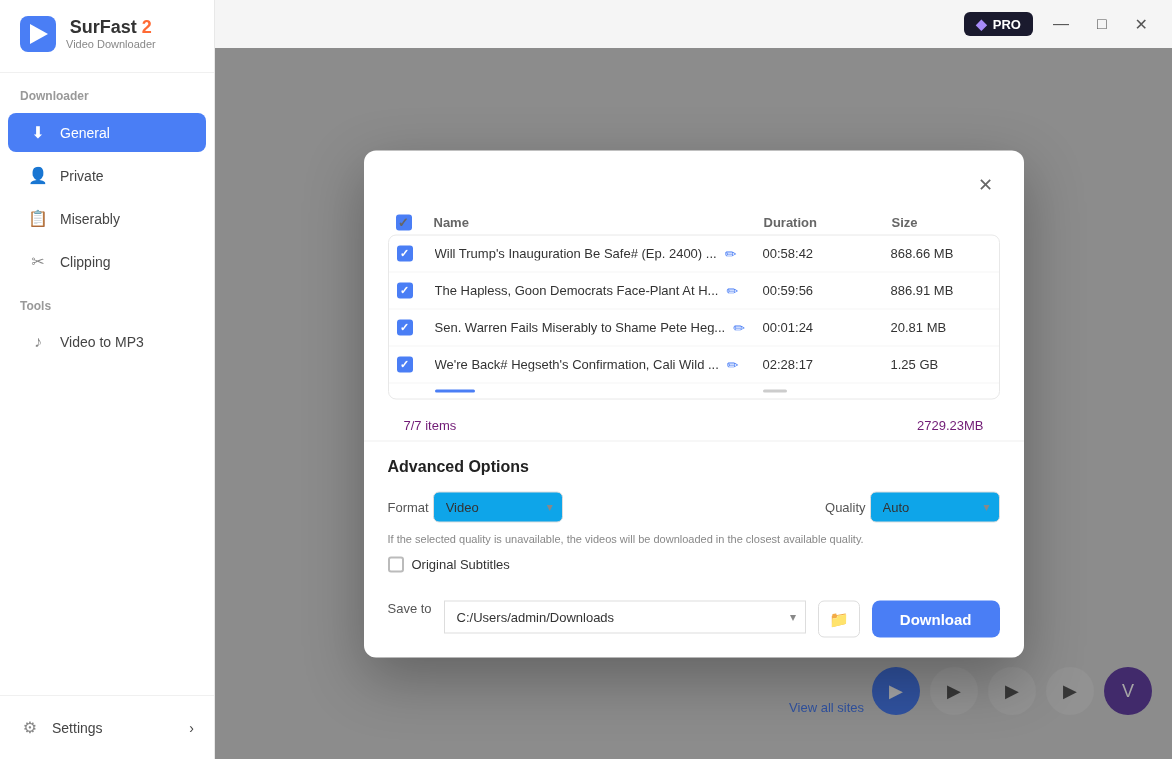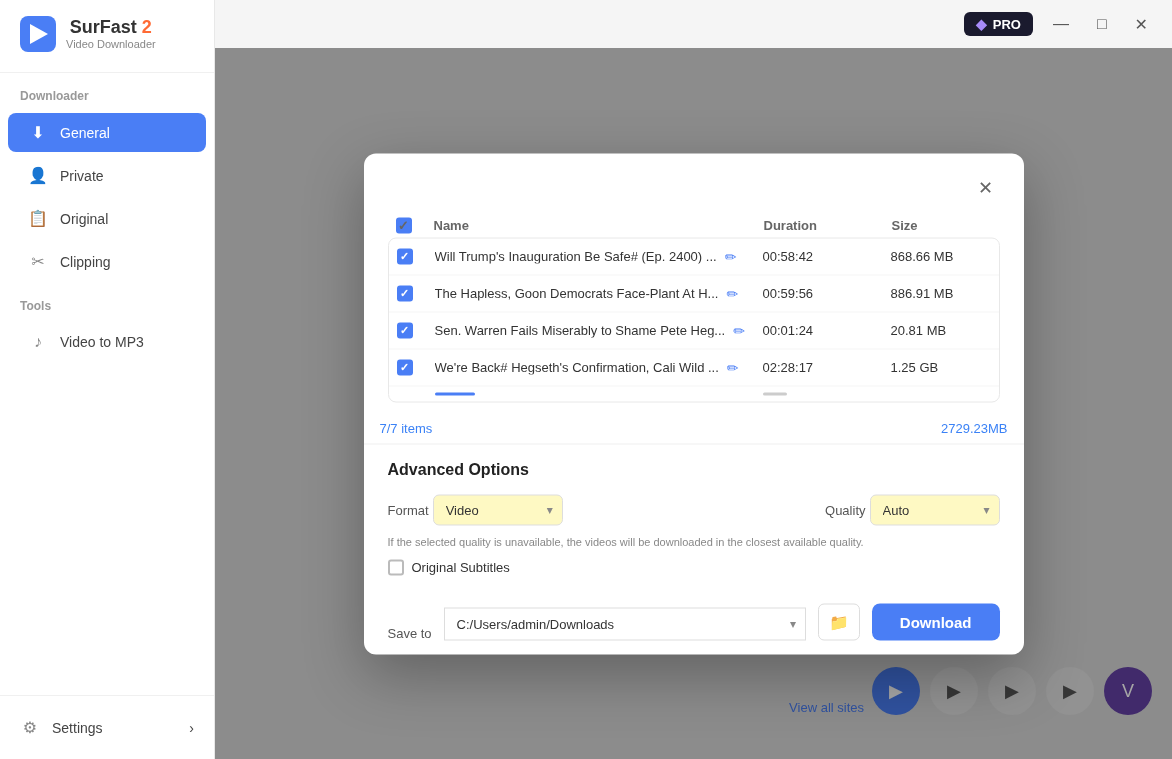--- a/index.html
+++ b/index.html
@@ -113,53 +113,53 @@
     }
     .cb .checkmark { color: #fff; font-size: 11px; font-weight: bold; }
     .cb-header {
       width: 16px; height: 16px; border: 2px solid #4a7ef5; border-radius: 3px;
       background: #4a7ef5; display: flex; align-items: center; justify-content: center; cursor: pointer;
     }
     .partial-bar { width: 40px; height: 3px; background: #4a7ef5; border-radius: 2px; }
 
     
     .file-footer {
-      display: flex; justify-content: space-between; padding: 10px 16px 0;
-      font-size: 13px; color: #3b82f6;
+      display: flex; justify-content: space-between; padding: 10px 40px 0;
+      font-size: 13px; color: #701a75;
     }
 
     
     .advanced-options { padding: 16px 24px 12px; border-top: 1px solid #f0f0f0; margin-top: 8px; }
     .advanced-title { font-size: 16px; font-weight: 700; color: #222; margin-bottom: 16px; }
     .options-row { display: flex; align-items: center; gap: 24px; margin-bottom: 10px; }
     .option-group { display: flex; align-items: center; gap: 4px; }
     .option-label { font-size: 13px; color: #555; font-weight: 500; }
     .select-wrapper {
       position: relative; display: inline-flex; align-items: center;
     }
     .option-select {
       appearance: none; border: 1px solid #ddd; border-radius: 6px;
-      padding: 7px 32px 7px 12px; font-size: 13px; color: #333; background: #fef9c3;
+      padding: 7px 32px 7px 12px; font-size: 13px; color: #333; background: #0ea5e9;
       cursor: pointer; min-width: 130px;
     }
     .select-arrow {
       position: absolute; right: 10px; pointer-events: none; color: #888; font-size: 12px;
     }
     .quality-select-wrapper { margin-left: auto; }
     .hint-text { font-size: 11px; color: #888; margin-bottom: 12px; }
 
     
     .subtitles-row { display: flex; align-items: center; gap: 8px; margin-bottom: 16px; }
     .checkbox-empty {
       width: 16px; height: 16px; border: 2px solid #bbb; border-radius: 3px; cursor: pointer; flex-shrink: 0; background: #fff;
     }
     .subtitles-label { font-size: 13px; color: #333; }
 
     
-    .save-row { display: flex; align-items: flex-end; gap: 12px; padding: 0 24px 14px; }
+    .save-row { display: flex; align-items: flex-start; gap: 12px; padding: 0 24px 20px; }
     .save-label { font-size: 13px; color: #555; font-weight: 500; white-space: nowrap; }
     .path-select-wrapper { position: relative; flex: 1; }
     .path-select {
       appearance: none; border: 1px solid #ddd; border-radius: 0;
       padding: 8px 32px 8px 12px; font-size: 13px; color: #333; background: #fff;
       cursor: pointer; width: 100%;
     }
     .folder-btn {
       background: none; border: 1px solid #ddd; border-radius: 6px;
       padding: 8px 10px; cursor: pointer; font-size: 16px; color: #555;
@@ -193,21 +193,21 @@
   <div class="sidebar-item active">
     <span class="item-icon">⬇</span>
     <span>General</span>
   </div>
   <div class="sidebar-item">
     <span class="item-icon">👤</span>
     <span>Private</span>
   </div>
   <div class="sidebar-item">
     <span class="item-icon">📋</span>
-    <span>Original</span>
+    <span>Miserably</span>
   </div>
   <div class="sidebar-item">
     <span class="item-icon">✂</span>
     <span>Clipping</span>
   </div>
 
   <div class="sidebar-section-label">Tools</div>
 
   <div class="sidebar-item">
     <span class="item-icon">♪</span>

